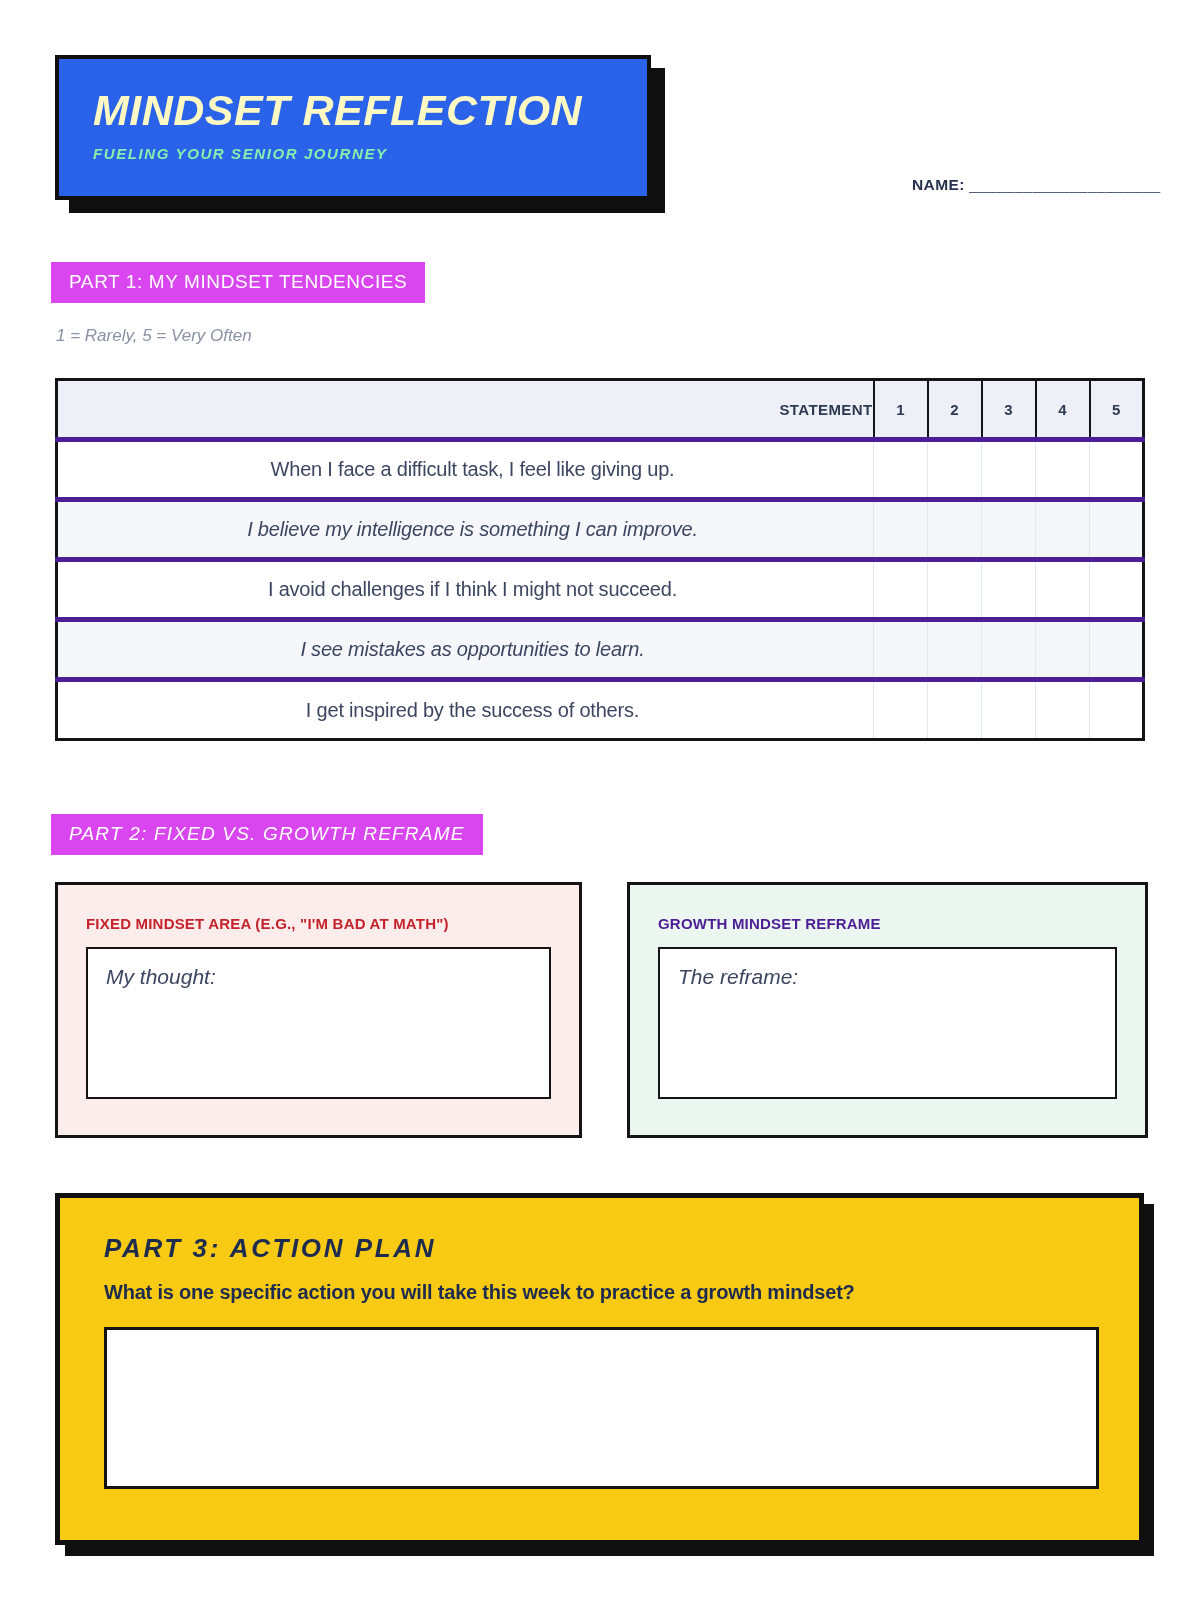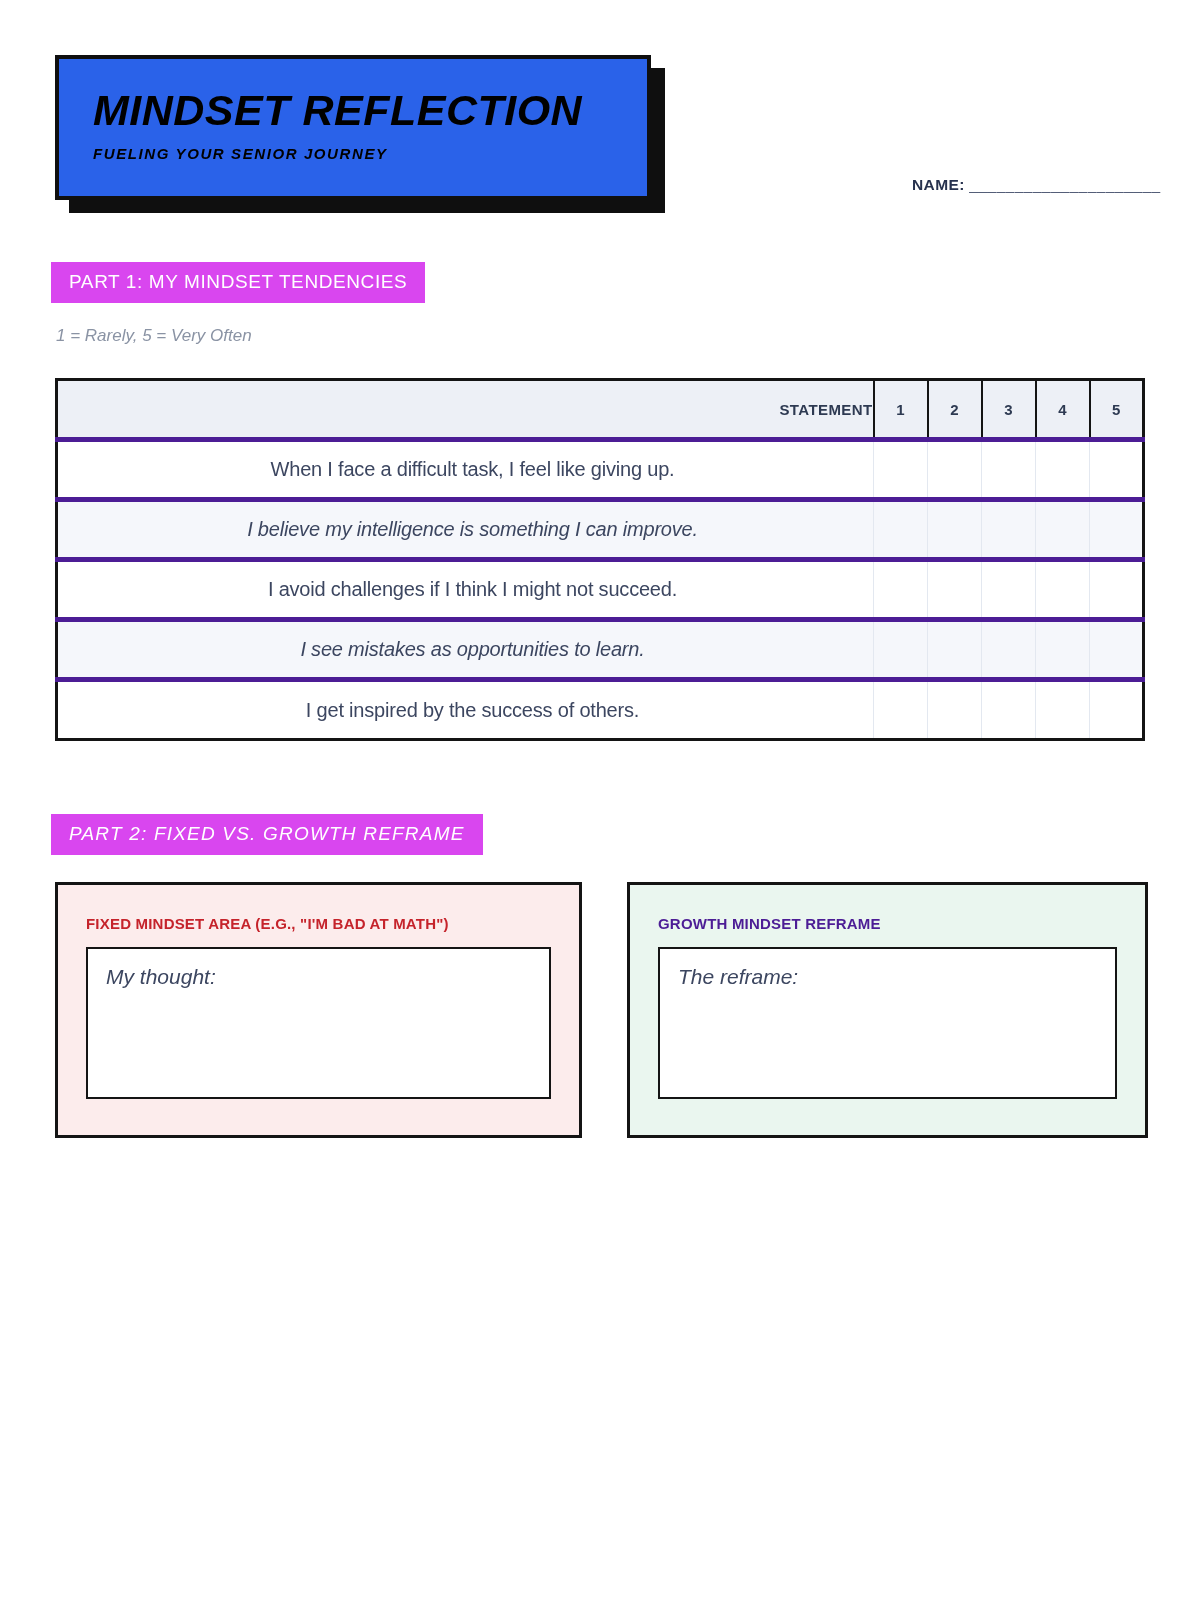--- a/index.html
+++ b/index.html
@@ -9,25 +9,25 @@
   .page { position:absolute; inset:0; width:1200px; height:1600px; background:#ffffff; }
 
   
   .header-box{
     position:absolute; left:55px; top:55px; width:596px; height:145px;
     background:#2a62e9; border:4px solid #0f0f0f;
     box-shadow:14px 13px 0 #0f0f0f;
     padding:30px 0 0 34px;
   }
   .header-title{
-    color:#000000; font-size:43px; font-weight:bold; font-style:italic;
+    color:#fef9c3; font-size:43px; font-weight:bold; font-style:italic;
     letter-spacing:.5px; line-height:1; white-space:nowrap;
   }
   .header-subtitle{
-    margin-top:13px; color:#000000; font-size:15px; font-weight:bold;
+    margin-top:13px; color:#86efac; font-size:15px; font-weight:bold;
     font-style:italic; letter-spacing:1.6px;
   }
   .name-row{
     position:absolute; top:176px; left:912px; font-size:15.5px;
     color:#27324e; white-space:nowrap;
   }
   .name-label{ font-weight:bold; letter-spacing:.4px;margin-top:24px; }
   .name-line{ color:#4a5470; letter-spacing:.5px; }
 
   
@@ -192,14 +192,19 @@
     </div>
   </div>
 
   <div class="panel green">
     <div class="panel-title">GROWTH MINDSET REFRAME</div>
     <div class="write-box">
       <span class="prompt">The reframe:</span>
     </div>
   </div>
 
+  <div class="action-box">
+    <div class="action-title">PART 3: ACTION PLAN</div>
+    <div class="action-question">What is one specific action you will take this week to practice a growth mindset?</div>
+    <div class="action-input"></div>
+  </div>
 
 </div>
 
 </body></html>

